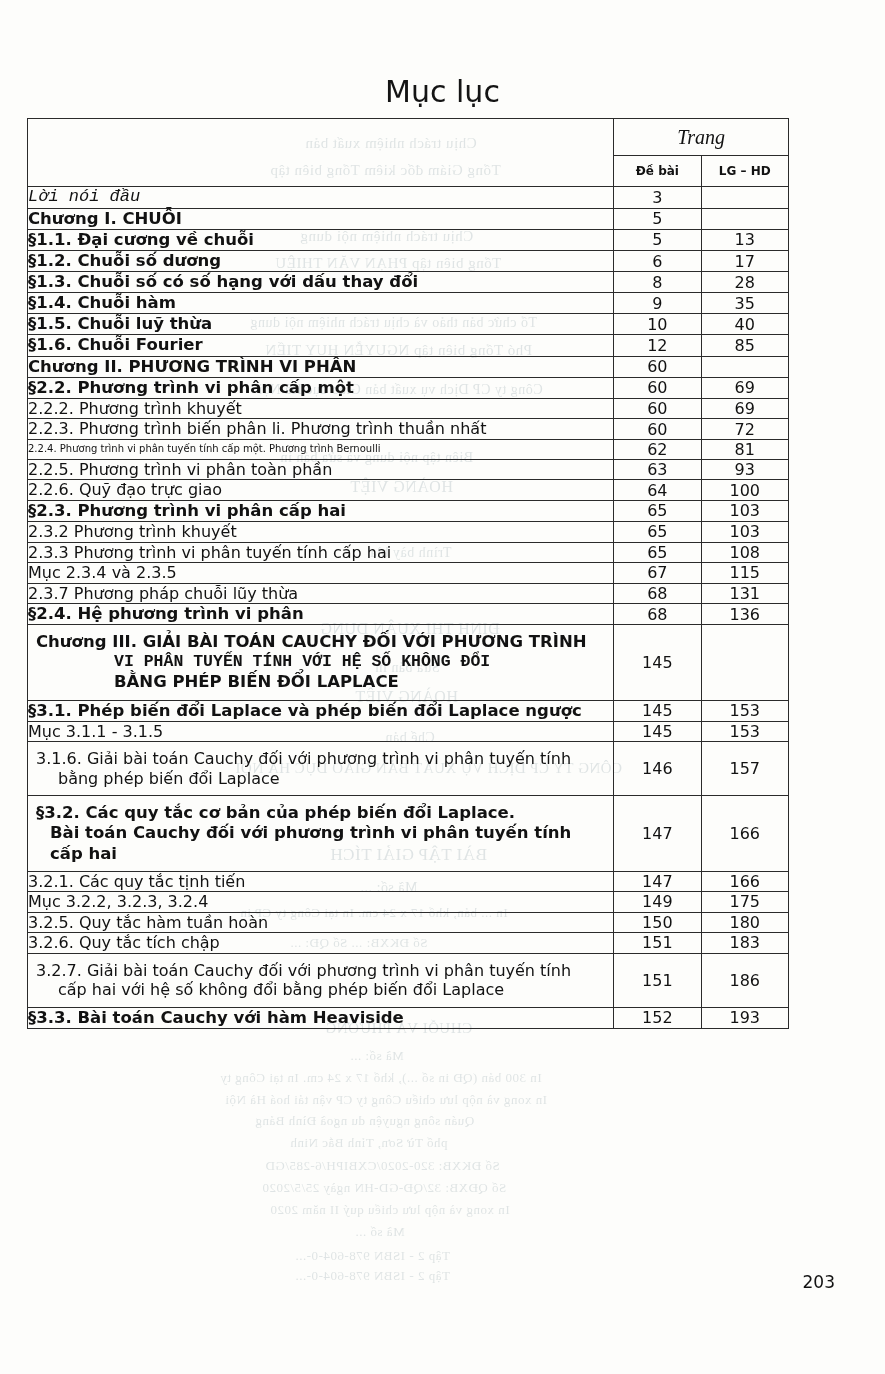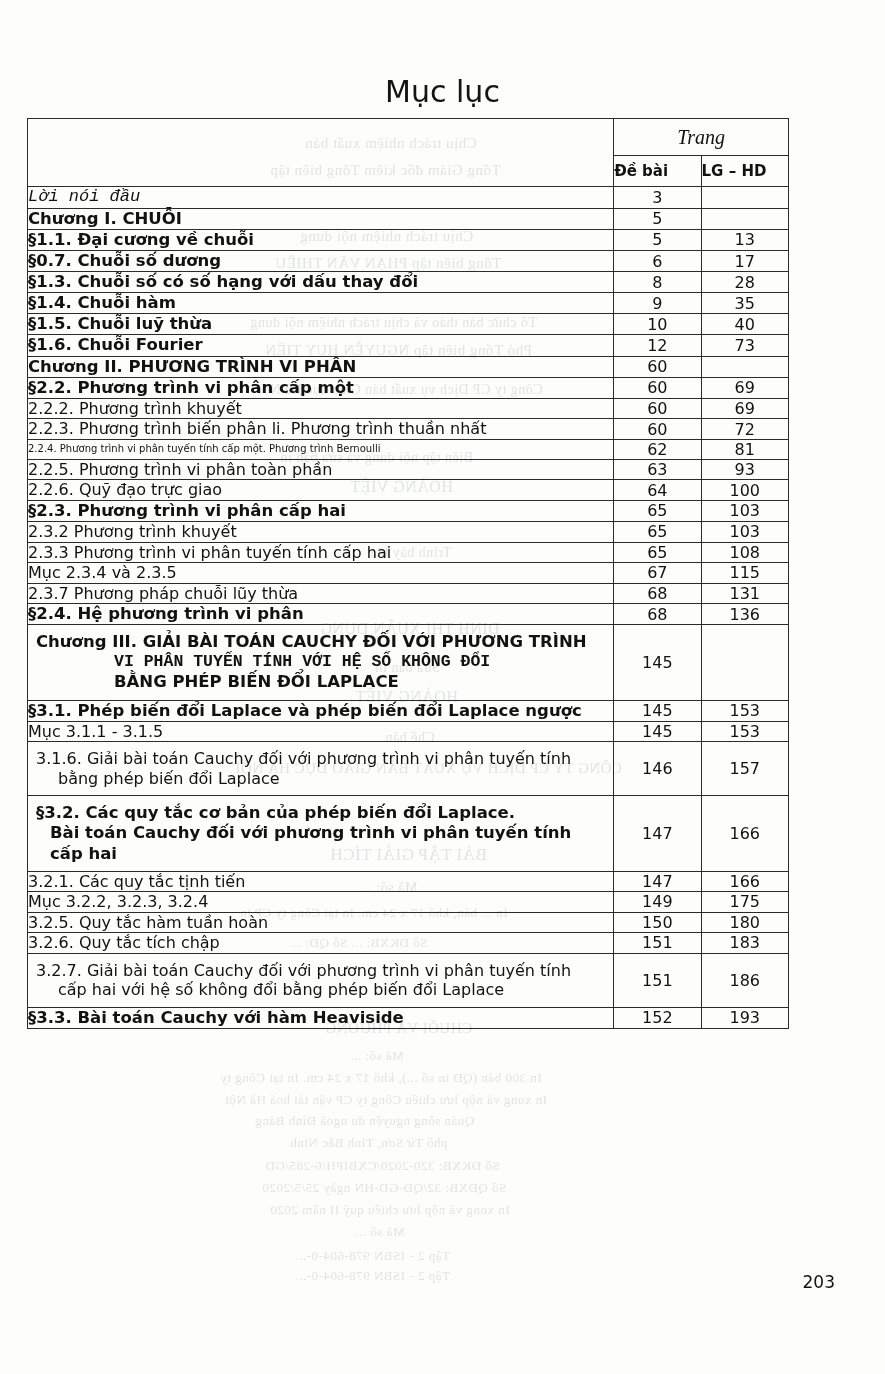--- a/index.html
+++ b/index.html
@@ -63,22 +63,23 @@
   .col-num   { width: 95px; text-align: center; }
 
   .hdr-trang {
     text-align: center;
     font-family: "Liberation Serif", serif;
     font-style: italic;
     font-size: 20px;
     height: 36px;
   }
   .hdr-sub {
+    text-align: center;
     font-weight: bold;
-    font-size: 15px;
+    font-size: 12px;
     height: 30px;
     font-family: "DejaVu Sans", sans-serif;
   }
 
   .cell-txt {
     padding: 3px 4px 3px 8px;
     line-height: 1.22;
   }
   .num {
     text-align: center;
@@ -170,21 +171,21 @@
           <td class="cell-txt r-bold">Chương I. CHUỖI</td>
           <td class="num">5</td>
           <td class="num"></td>
         </tr>
         <tr>
           <td class="cell-txt r-bold">§1.1. Đại cương về chuỗi</td>
           <td class="num">5</td>
           <td class="num">13</td>
         </tr>
         <tr>
-          <td class="cell-txt r-bold">§0.7. Chuỗi số dương</td>
+          <td class="cell-txt r-bold">§1.2. Chuỗi số dương</td>
           <td class="num">6</td>
           <td class="num">17</td>
         </tr>
         <tr>
           <td class="cell-txt r-bold">§1.3. Chuỗi số có số hạng với dấu thay đổi</td>
           <td class="num">8</td>
           <td class="num">28</td>
         </tr>
         <tr>
           <td class="cell-txt r-bold">§1.4. Chuỗi hàm</td>
@@ -192,21 +193,21 @@
           <td class="num">35</td>
         </tr>
         <tr>
           <td class="cell-txt r-bold">§1.5. Chuỗi luỹ thừa</td>
           <td class="num">10</td>
           <td class="num">40</td>
         </tr>
         <tr>
           <td class="cell-txt r-bold">§1.6. Chuỗi Fourier</td>
           <td class="num">12</td>
-          <td class="num">73</td>
+          <td class="num">85</td>
         </tr>
         <tr class="spacer-top">
           <td class="cell-txt r-bold">Chương II. PHƯƠNG TRÌNH VI PHÂN</td>
           <td class="num">60</td>
           <td class="num"></td>
         </tr>
         <tr>
           <td class="cell-txt r-bold">§2.2. Phương trình vi phân cấp một</td>
           <td class="num">60</td>
           <td class="num">69</td>

